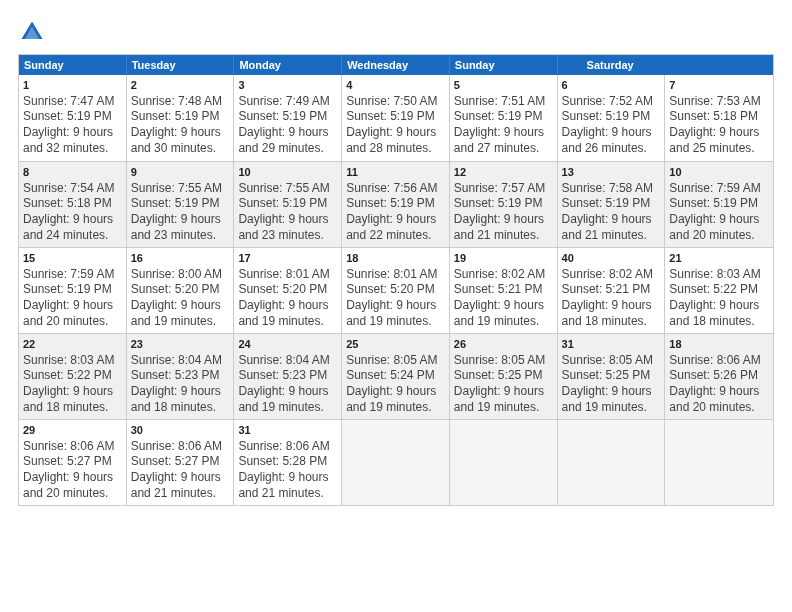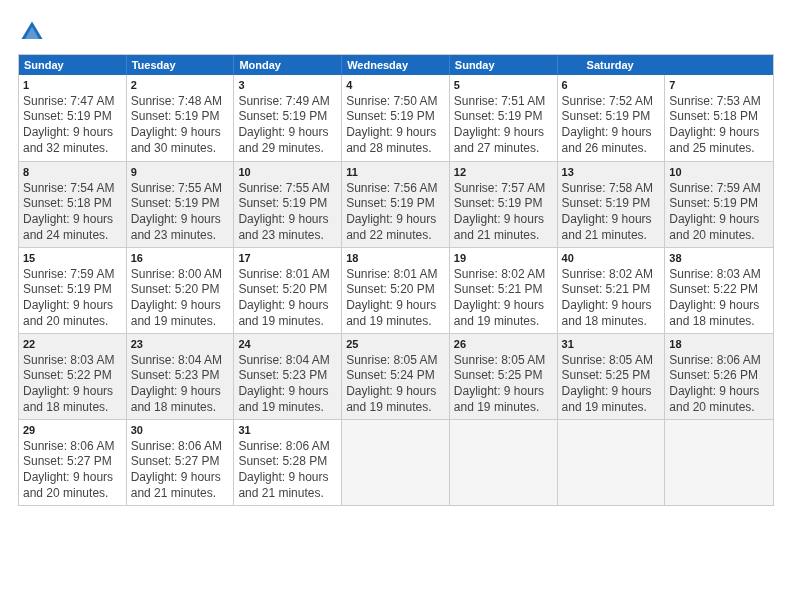--- a/index.html
+++ b/index.html
@@ -226,21 +226,21 @@
           </div>
           <div class="cal-cell">
             <span class="day-num">19</span>
             <div class="day-info">Sunrise: 8:02 AM<br>Sunset: 5:21 PM<br>Daylight: 9 hours and 19 minutes.</div>
           </div>
           <div class="cal-cell">
             <span class="day-num">40</span>
             <div class="day-info">Sunrise: 8:02 AM<br>Sunset: 5:21 PM<br>Daylight: 9 hours and 18 minutes.</div>
           </div>
           <div class="cal-cell">
-            <span class="day-num">38</span>
+            <span class="day-num">21</span>
             <div class="day-info">Sunrise: 8:03 AM<br>Sunset: 5:22 PM<br>Daylight: 9 hours and 18 minutes.</div>
           </div>
         </div>
         <div class="cal-row">
           <div class="cal-cell shaded">
             <span class="day-num">22</span>
             <div class="day-info">Sunrise: 8:03 AM<br>Sunset: 5:22 PM<br>Daylight: 9 hours and 18 minutes.</div>
           </div>
           <div class="cal-cell shaded">
             <span class="day-num">23</span>

